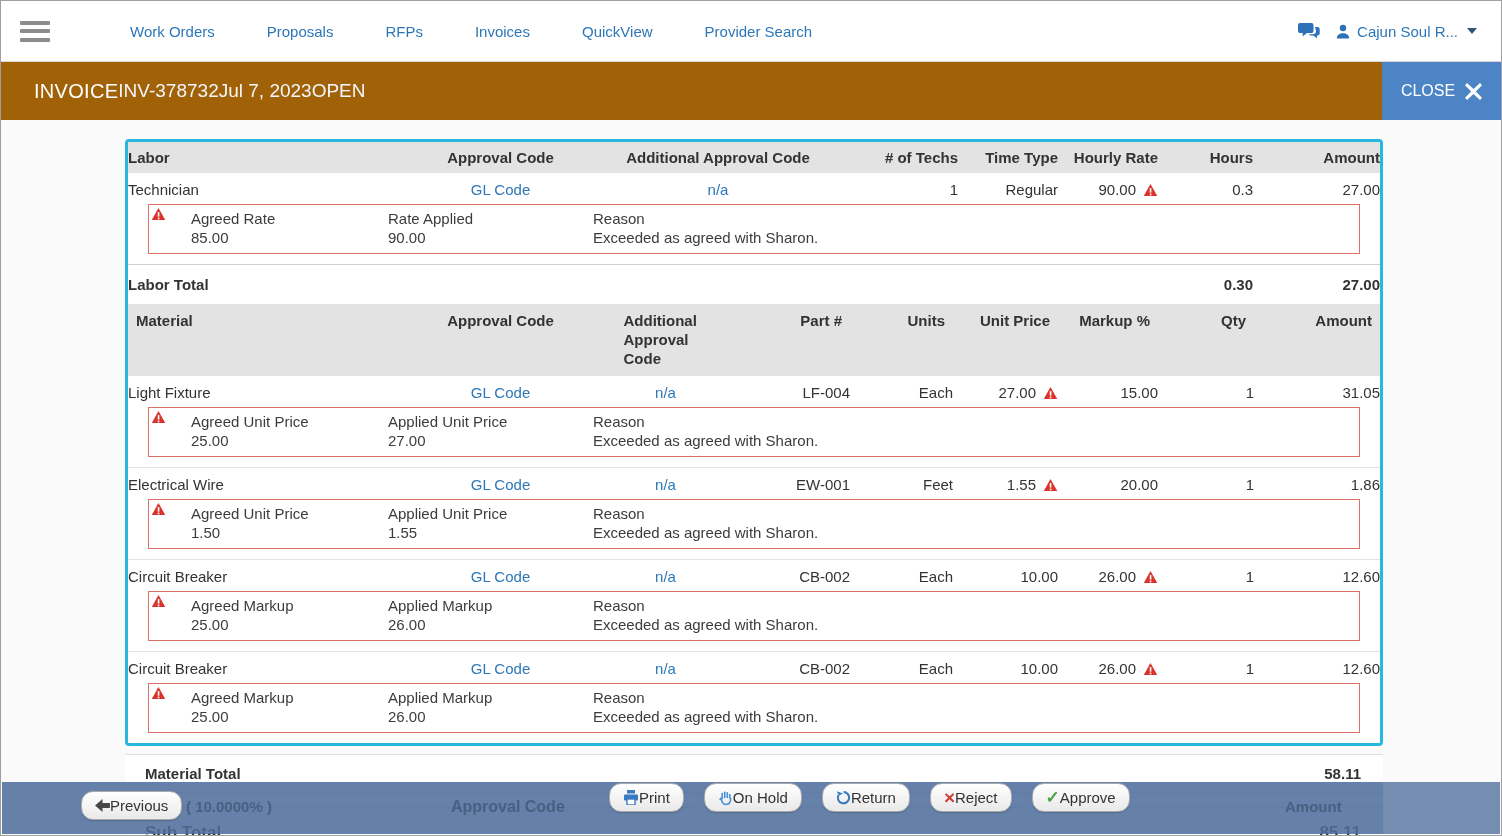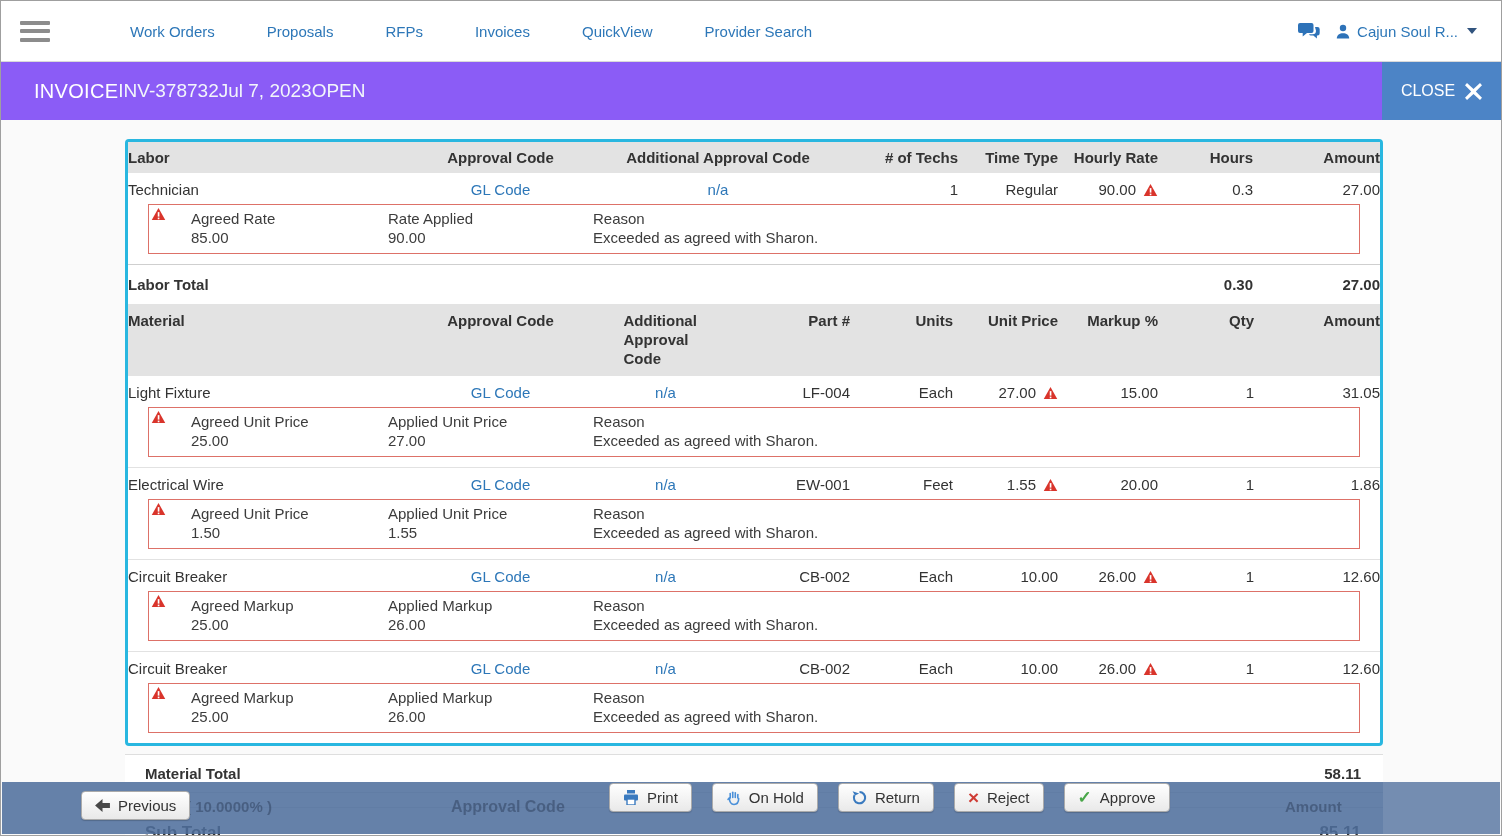--- a/index.html
+++ b/index.html
@@ -20,21 +20,21 @@
   .brand-text { font-size:25px; color:#3a3a3a; letter-spacing:-0.2px; margin-left:6px; }
   .navlinks { display:flex; margin-left:80px; gap:52px; }
   .navlinks a { color:#2d77b8; text-decoration:none; font-size:15px; }
   .topnav-right { position:absolute; right:24px; display:flex; align-items:center; gap:16px; }
   .chat-icon svg { width:22px; height:18px; }
   .usermenu { display:flex; align-items:center; gap:7px; color:#2d77b8; cursor:pointer; }
   .usermenu svg { width:14px; height:15px; }
   .caret { width:0; height:0; border-left:5px solid transparent; border-right:5px solid transparent; border-top:6px solid #31547e; margin-left:2px; }
 
   
-  .invbar { height:58px; background:#8b5cf6; color:#fff; display:flex; align-items:center; position:relative; }
+  .invbar { height:58px; background:#a16207; color:#fff; display:flex; align-items:center; position:relative; }
   .invbar .title { font-size:20px; margin-left:33px; letter-spacing:0.3px; }
   .invbar .meta { font-size:19px; color:#f2f6fb; }
   .closebtn { position:absolute; right:0; top:0; bottom:0; width:119px; background:#4c84c6; color:#fff;
     display:flex; align-items:center; justify-content:center; gap:10px; font-size:16px; cursor:pointer; }
   .closebtn svg { width:17px; height:17px; }
 
   
   .content { position:relative; }
   .highlight-box { width:1258px; margin:19px 0 0 124px; border:3px solid #29b7e0; border-radius:4px; background:#fff; }
 
@@ -43,21 +43,21 @@
   .material-grid { grid-template-columns:295px 155px 175px 97px 103px 105px 100px 96px 1fr; }
   .cell { padding:6px 0; }
   .c-name { padding-left:20px; }
   .c-center { text-align:center; }
   .c-right { text-align:right; }
   .c-amount { text-align:right; padding-right:22px; }
   .th { font-weight:bold; color:#333; }
   .thead { background:#e3e3e3; }
   .labor-thead .cell { padding:7px 0; }
   .material-thead { align-items:start; }
-  .material-thead .cell { padding:8px 0; line-height:1.25; }
+  .material-thead .cell { padding:8px 8px; line-height:1.25; }
   .wrap80 { display:inline-block; width:84px; text-align:left; }
   .link { color:#2d77b8; text-decoration:none; cursor:pointer; }
   .item-line .cell { padding:8px 0 6px 0; }
 
   .warn-box { position:relative; border:1px solid #dd7168; margin:0 20px 10px 20px; padding:5px 0 7px 32px;
     display:grid; grid-template-columns:197px 205px 1fr; }
   .corner-warn { position:absolute; top:2px; left:2px; line-height:0; }
   .warn-label { color:#3c3c3c; padding-left:10px; }
   .warn-col:first-child .warn-label { padding-left:10px; }
   .warn-value { color:#3c3c3c; margin-top:2px; padding-left:10px; }
@@ -73,22 +73,22 @@
   .mat-total { margin-top:8px; padding:10px 22px 10px 20px; }
   .sub-total { margin-top:14px; padding:15px 22px 17px 20px; font-size:17px; }
 
   
   .footer { position:absolute; left:1px; right:1px; bottom:1px; height:52px; background:rgba(78,110,156,0.87); }
   .footer-strip { position:absolute; left:1381px; right:0; top:0; bottom:0; background:rgba(255,255,255,0.10); }
   .ghost { position:absolute; top:16px; font-weight:bold; color:rgba(25,40,65,0.38); font-size:15px; }
   .ghost-tax { left:184px; }
   .ghost-approval { left:449px; font-size:16px; }
   .ghost-amount { left:1283px; }
-  .btn { display:inline-flex; align-items:center; gap:8px; background:linear-gradient(#ffffff,#e9e9e9);
-    border:1px solid #ababab; border-radius:4px; padding:5px 13px; font-size:15px; color:#333;
+  .btn { display:inline-flex; align-items:center; background:linear-gradient(#ffffff,#e9e9e9);
+    border:1px solid #ababab; border-radius:12px; padding:5px 13px; font-size:15px; color:#333;
     box-shadow:0 1px 1px rgba(0,0,0,0.18); cursor:pointer; white-space:nowrap; }
   .prev-btn { position:absolute; left:79px; top:9px; }
   .center-btns { position:absolute; left:607px; top:1px; display:flex; gap:20px; }
   .ico { line-height:0; display:inline-block; }
   .ico-x { color:#cf3c35; font-weight:bold; font-size:19px; line-height:14px; }
   .ico-check { color:#48a648; font-weight:bold; font-size:17px; line-height:14px; }
 </style>
 </head>
 <body>
 

